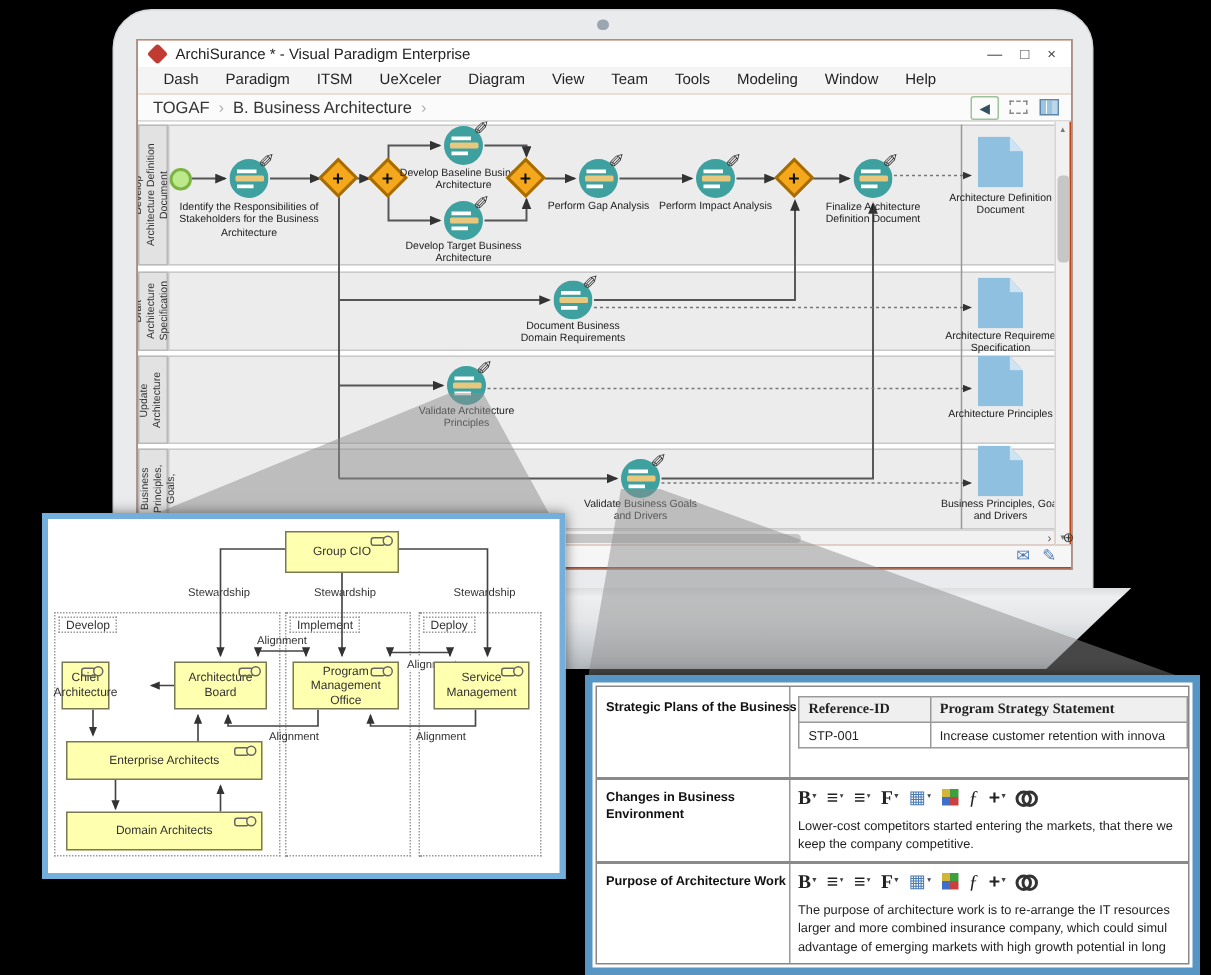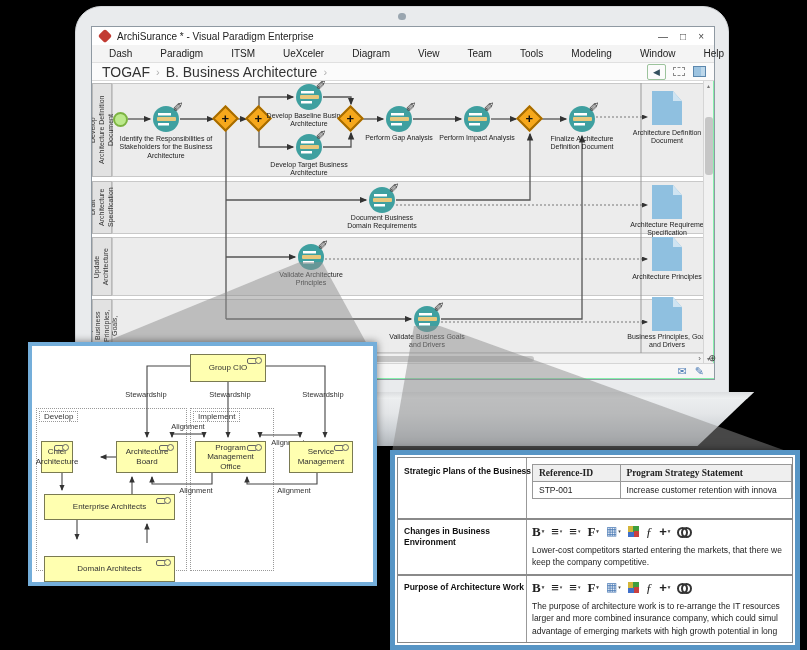--- a/index.html
+++ b/index.html
@@ -12,32 +12,32 @@
   .screen{left:75px;top:6px;width:652px;height:386px;background:#e9ebed;
           border-radius:26px 26px 0 0;border:1px solid #d4d7da;z-index:1}
   .webcam{left:398px;top:13px;width:8px;height:7px;border-radius:4px;background:#9aa6b0;z-index:2}
   .base{left:48px;top:392px;width:706px;height:54px;z-index:1;
         background:linear-gradient(180deg,#eff1f2 0%,#e4e6e8 40%,#cfd3d7 68%,#b2b7bc 100%);
         clip-path:polygon(0 0,100% 0,92% 100%,8% 100%)}
   .base::before{content:"";position:absolute;left:0;top:0;width:100%;height:7px;
         background:linear-gradient(180deg,#dcdee0,#eff1f2)}
 
   
-  .appwin{left:91px;top:26px;width:622px;height:352px;background:#86efac;border:1px solid #8f99a2;z-index:3;font-size:10px}
+  .appwin{left:91px;top:26px;width:622px;height:352px;background:#c2410c;border:1px solid #8f99a2;z-index:3;font-size:10px}
   .titlebar{left:0;top:0;width:100%;height:18px;background:#fff;border-bottom:1px solid #e4e4e4;display:flex;align-items:center}
   .vplogo{width:10px;height:10px;background:#c23b33;transform:rotate(45deg);margin:0 7px 0 8px;border-radius:2px}
   .title{font-size:10px;color:#222}
   .winctl{margin-left:auto;display:flex;gap:12px;padding-right:10px;color:#444;font-size:10px}
   .winctl span{cursor:default}
   .menubar{left:0;top:18px;width:100%;height:18px;background:#f4f4f4;border-bottom:1px solid #e0e0e0;
-           display:flex;align-items:center;padding-left:8px;box-sizing:border-box;gap:10px}
+           display:flex;align-items:center;padding-left:8px;box-sizing:border-box;gap:0}
   .menubar span{padding:0 9px;font-size:10px;color:#222}
   .crumbbar{left:0;top:36px;width:100%;height:18px;background:#fbfbfb;border-bottom:1px solid #d9d9d9;
             display:flex;align-items:center;padding:0 6px;box-sizing:border-box}
-  .crumb{font-size:14px;color:#333;padding:0 4px}
+  .crumb{font-size:11px;color:#333;padding:0 4px}
   .chev{color:#b0b0b0;font-size:11px;padding:0 2px}
   .qicons{margin-left:auto;display:flex;gap:4px;align-items:center}
   .qicon{width:17px;height:14px;display:flex;align-items:center;justify-content:center;font-size:9px;color:#3a5a70}
   .qicon.flag{border:1px solid #9cc39c;border-radius:2px;color:#33505e}
   .dashedrect{width:10px;height:7px;border:1px dashed #8a8a8a}
   .minitable{width:11px;height:9px;border:1px solid #5b87ad;
      background:linear-gradient(90deg,#9cc3e0 32%,#fff 32% 36%,#9cc3e0 36% 64%,#fff 64% 68%,#bcd7ea 68%)}
 
   
   .canvas{left:0;top:54px;width:620px;height:272px;background:#fff;overflow:hidden}
@@ -288,20 +288,23 @@
 </svg>
 
 <div class="abs orgwin">
 
   <div class="abs grp" style="left:4px;top:62px;width:151px;height:163px">
     <span class="grplabel">Develop</span>
   </div>
   <div class="abs grp" style="left:158px;top:62px;width:84px;height:163px">
     <span class="grplabel">Implement</span>
   </div>
+  <div class="abs grp" style="left:247px;top:62px;width:82px;height:163px">
+    <span class="grplabel">Deploy</span>
+  </div>
 
   <svg class="abs" style="left:0;top:0" width="333" height="228">
     <defs>
       <marker id="ah2" markerWidth="7" markerHeight="7" refX="5" refY="2.5" orient="auto">
         <path d="M0,0L6,2.5L0,5Z" fill="#333"></path>
       </marker>
     </defs>
     <g stroke="#444" stroke-width="1.1" fill="none">
       <path d="M158,20 H115 V91" marker-end="url(#ah2)"></path>
       <path d="M196,36 V91" marker-end="url(#ah2)"></path>
@@ -345,21 +348,21 @@
     <span>Program
 Management Office</span><i class="role"></i>
   </div>
   <div class="abs ybox pre" style="left:257px;top:95px;width:64px;height:32px">
     <span>Service
 Management</span><i class="role"></i>
   </div>
   <div class="abs ybox" style="left:12px;top:148px;width:131px;height:26px">
     <span>Enterprise Architects</span><i class="role"></i>
   </div>
-  <div class="abs ybox" style="left:12px;top:210px;width:131px;height:26px">
+  <div class="abs ybox" style="left:12px;top:195px;width:131px;height:26px">
     <span>Domain Architects</span><i class="role"></i>
   </div>
 </div>
 
 <div class="abs tblwin">
   <div class="doctable">
     <div class="vline"></div>
     <div class="hdiv" style="top:60px"></div>
     <div class="hdiv" style="top:116px"></div>
 

